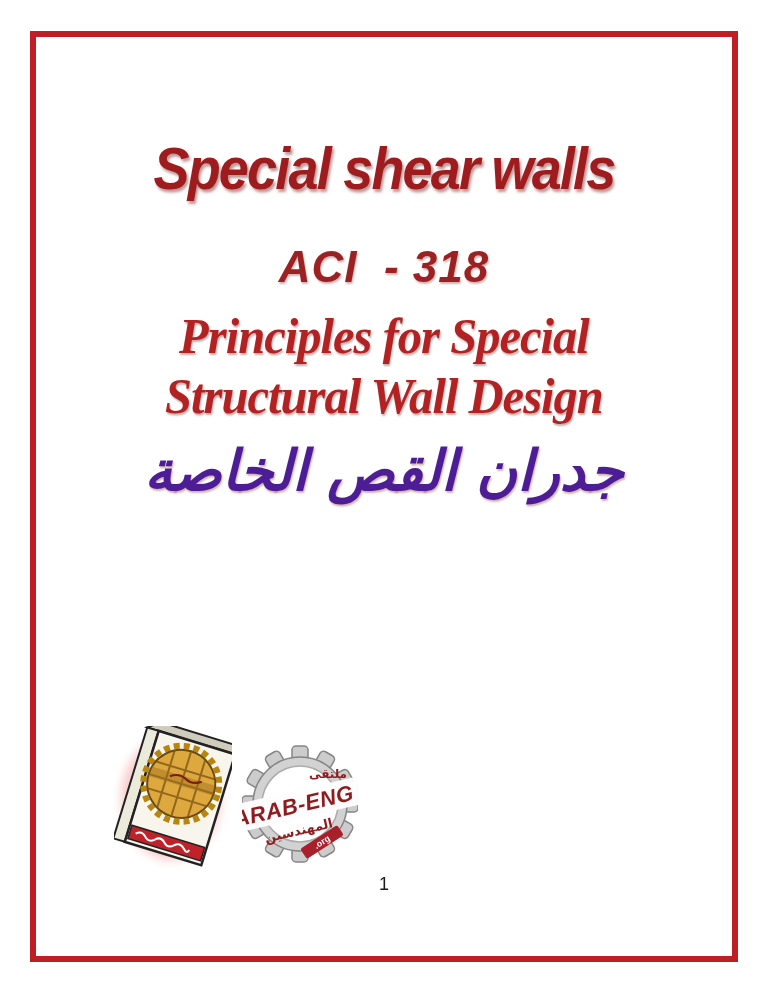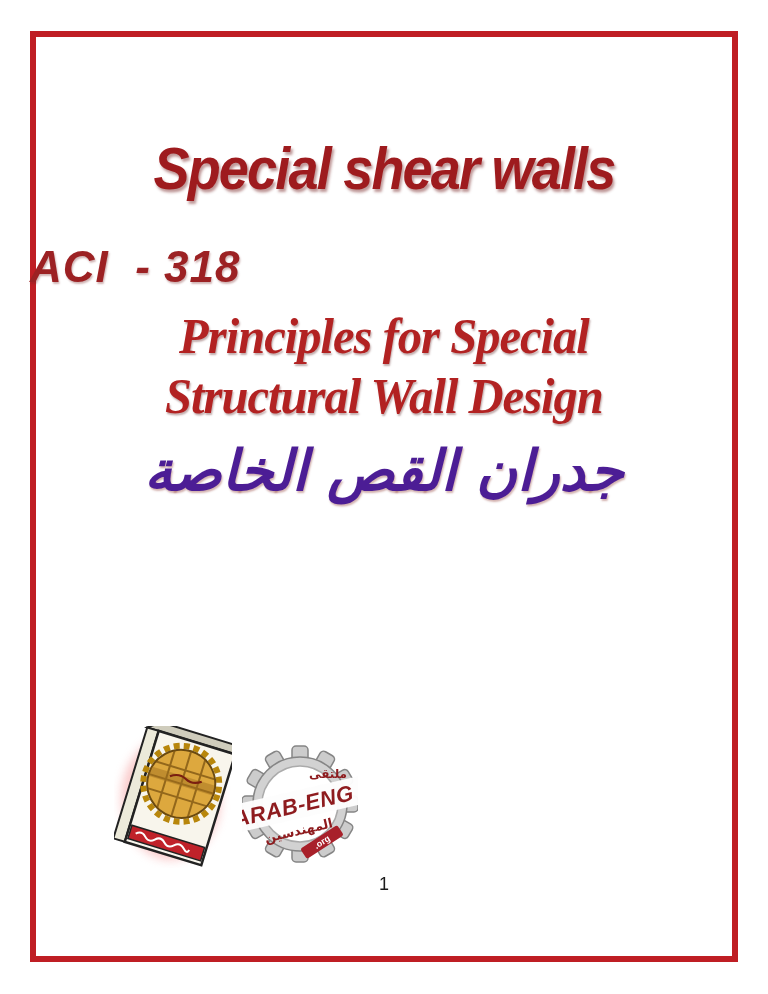--- a/index.html
+++ b/index.html
@@ -35,21 +35,21 @@
     transform: scaleX(0.9);
     transform-origin: center;
     text-shadow: 2px 3px 3px rgba(110, 25, 25, 0.45);
     white-space: nowrap;
   }
   .code-ref {
     position: absolute;
     top: 242px;
     left: 30px;
     width: 708px;
-    text-align: left;
+    text-align: center;
     font-style: italic;
     font-weight: bold;
     font-size: 44px;
     letter-spacing: 1px;
     color: #9C2123;
     white-space: pre;
     text-shadow: 1px 2px 2px rgba(120, 40, 40, 0.35);
   }
   .heading-en {
     position: absolute;

